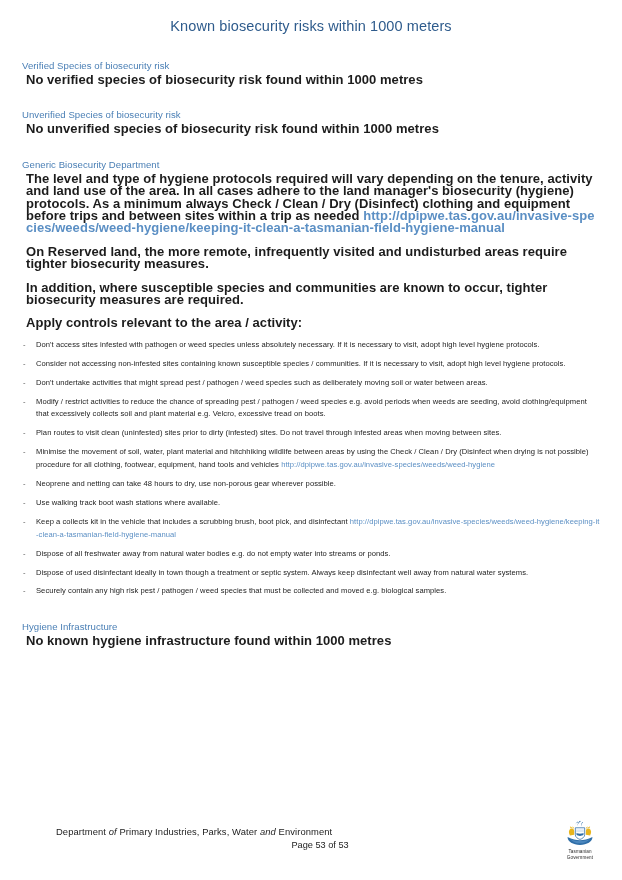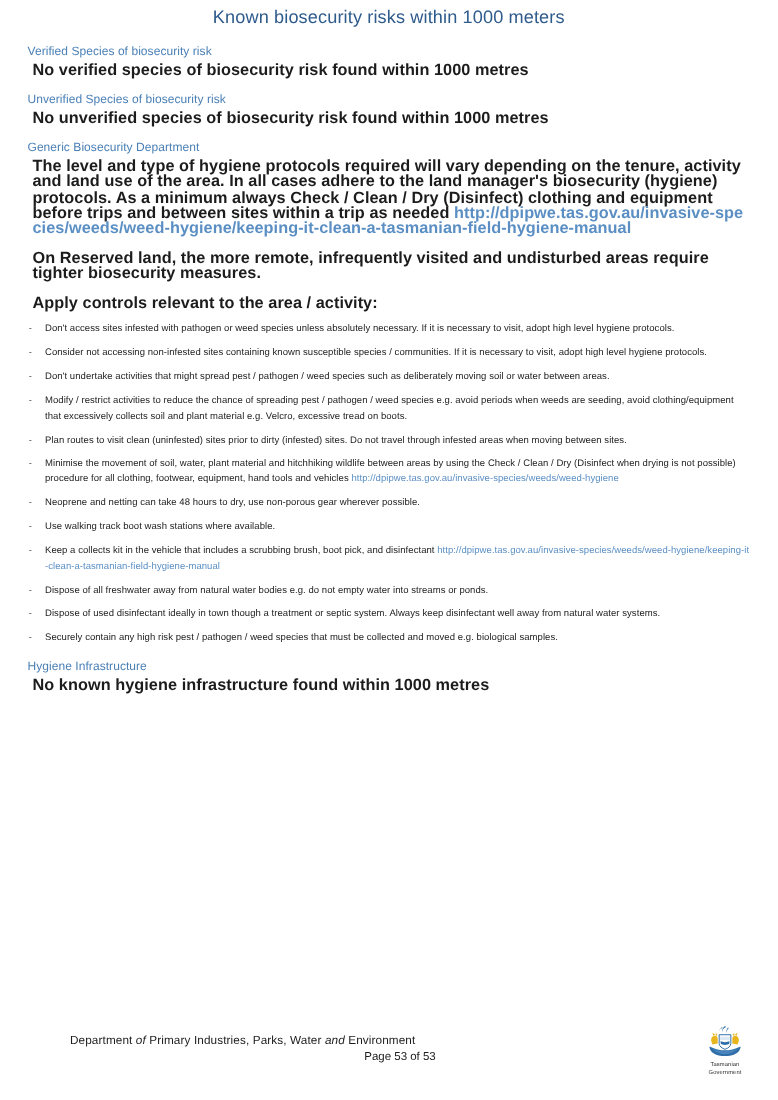--- a/index.html
+++ b/index.html
@@ -31,38 +31,38 @@
     padding: 0 22px 0 22px;
     box-sizing: border-box;
   }
 
   
   .doc-title {
     text-align: center;
     font-size: 14.5px;
     font-weight: normal;
     color: #2e5b8c;
-    margin: 0;
+    margin: 12px;
     padding-top: 6px;
     padding-bottom: 13px;
     letter-spacing: 0.1px;
   }
 
   
   .section-heading {
     font-size: 9.6px;
     font-weight: normal;
     color: #4a7fb5;
     margin: 0;
     padding: 0;
     line-height: 13px;
     letter-spacing: 0.05px;
   }
   .heading-gap {
-    margin-top: 11px;
+    margin-top: 22px;
   }
 
   
   .body-text {
     font-size: 13px;
     line-height: 12.4px;
     color: #1c1c1c;
     margin: 4px;
     padding: 0;
     letter-spacing: 0.05px;
@@ -173,20 +173,21 @@
 
     <h2 class="section-heading heading-gap">Unverified Species of biosecurity risk</h2>
     <p class="body-text para-tight">No unverified species of biosecurity risk found within 1000 metres</p>
 
     <h2 class="section-heading heading-gap">Generic Biosecurity Department</h2>
 
     <p class="body-text para-tight"><span>The level and type of hygiene protocols required will vary depending on the tenure, activity and land use of the area. In all cases adhere to the land manager's biosecurity (hygiene) protocols. As a minimum always Check / Clean / Dry (Disinfect) clothing and equipment before trips and between sites within a trip as needed </span><a class="ext-link" href="#">http://dpipwe.tas.gov.au/invasive-species/weeds/weed-hygiene/keeping-it-clean-a-tasmanian-field-hygiene-manual</a></p>
 
     <p class="body-text para">On Reserved land, the more remote, infrequently visited and undisturbed areas require tighter biosecurity measures.</p>
 
+    <p class="body-text para">In addition, where susceptible species and communities are known to occur, tighter biosecurity measures are required.</p>
 
     <p class="body-text para">Apply controls relevant to the area / activity:</p>
 
     <ul class="bullet-list" id="controls-list">
         <li><span class="dash">-</span><span>Don't access sites infested with pathogen or weed species unless absolutely necessary. If it is necessary to visit, adopt high level hygiene protocols.</span></li>
         <li><span class="dash">-</span><span>Consider not accessing non-infested sites containing known susceptible species / communities. If it is necessary to visit, adopt high level hygiene protocols.</span></li>
         <li><span class="dash">-</span><span>Don't undertake activities that might spread pest / pathogen / weed species such as deliberately moving soil or water between areas.</span></li>
         <li><span class="dash">-</span><span>Modify / restrict activities to reduce the chance of spreading pest / pathogen / weed species e.g. avoid periods when weeds are seeding, avoid clothing/equipment that excessively collects soil and plant material e.g. Velcro, excessive tread on boots.</span></li>
         <li><span class="dash">-</span><span>Plan routes to visit clean (uninfested) sites prior to dirty (infested) sites.  Do not travel through infested areas when moving between sites.</span></li>
         <li><span class="dash">-</span><span>Minimise the movement of soil, water, plant material and hitchhiking wildlife between areas by using the Check / Clean / Dry (Disinfect when drying is not possible) procedure for all clothing, footwear, equipment, hand tools and vehicles </span><a class="ext-link" href="#">http://dpipwe.tas.gov.au/invasive-species/weeds/weed-hygiene</a></li>

